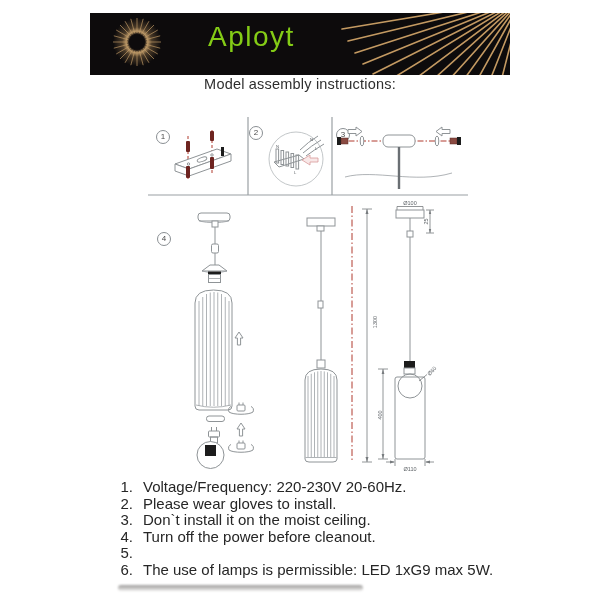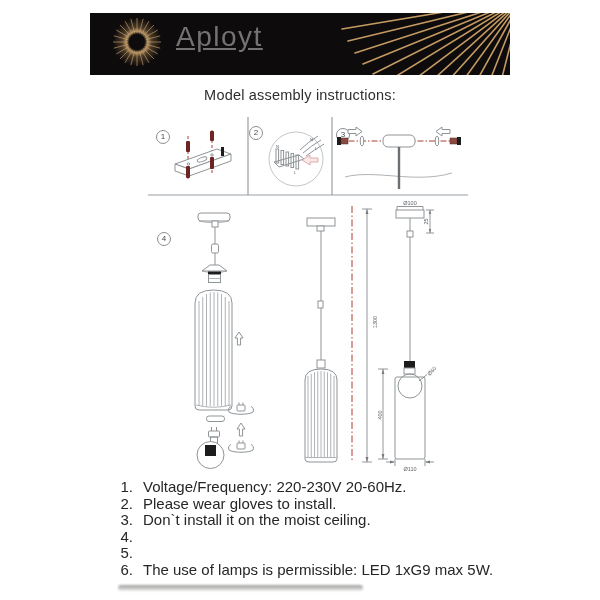--- a/index.html
+++ b/index.html
@@ -5,26 +5,26 @@
   html,body{margin:0;padding:0;}
   body{
     width:600px;height:600px;position:relative;background:#ffffff;
     font-family:"Liberation Sans",sans-serif;overflow:hidden;
   }
   .abs{position:absolute;}
 
   
   .banner{left:90px;top:13px;width:420px;height:62px;background:#0d0b0c;overflow:hidden;}
   .brand-text{
-    position:absolute;left:86px;top:8px;font-size:28px;font-weight:400;
-    color:#737373;letter-spacing:1.5px;text-decoration:underline;
+    position:absolute;left:118px;top:8px;font-size:28px;font-weight:400;
+    color:#84cc16;letter-spacing:1.5px;
   }
 
   
-  .title-wrap{left:100px;top:87px;width:400px;text-align:center;color:#2e2e2e;}
+  .title-wrap{left:100px;top:76px;width:400px;text-align:center;color:#2e2e2e;}
   .title-line{font-size:14.5px;font-weight:500;letter-spacing:.2px;line-height:17px;}
 
   
   .step-badge{
     width:12px;height:12px;border:1px solid #8a8f93;border-radius:50%;
     background:#fff;color:#4a4a4a;font-size:8px;line-height:12px;text-align:center;
   }
 
   
   svg{display:block;}
@@ -326,20 +326,21 @@
   <div class="ins-row">
     <span class="ins-num">2.</span>
     <span>Please wear gloves to install.</span>
   </div>
   <div class="ins-row">
     <span class="ins-num">3.</span>
     <span>Don`t install it on the moist ceiling.</span>
   </div>
   <div class="ins-row">
     <span class="ins-num">4.</span>
+    <span>Turn off the power before cleanout.</span>
   </div>
   <div class="ins-row">
     <span class="ins-num">5.</span>
   </div>
   <div class="ins-row">
     <span class="ins-num">6.</span>
     <span>The use of lamps is permissible: LED 1xG9 max 5W.</span>
   </div>
 </div>
 

